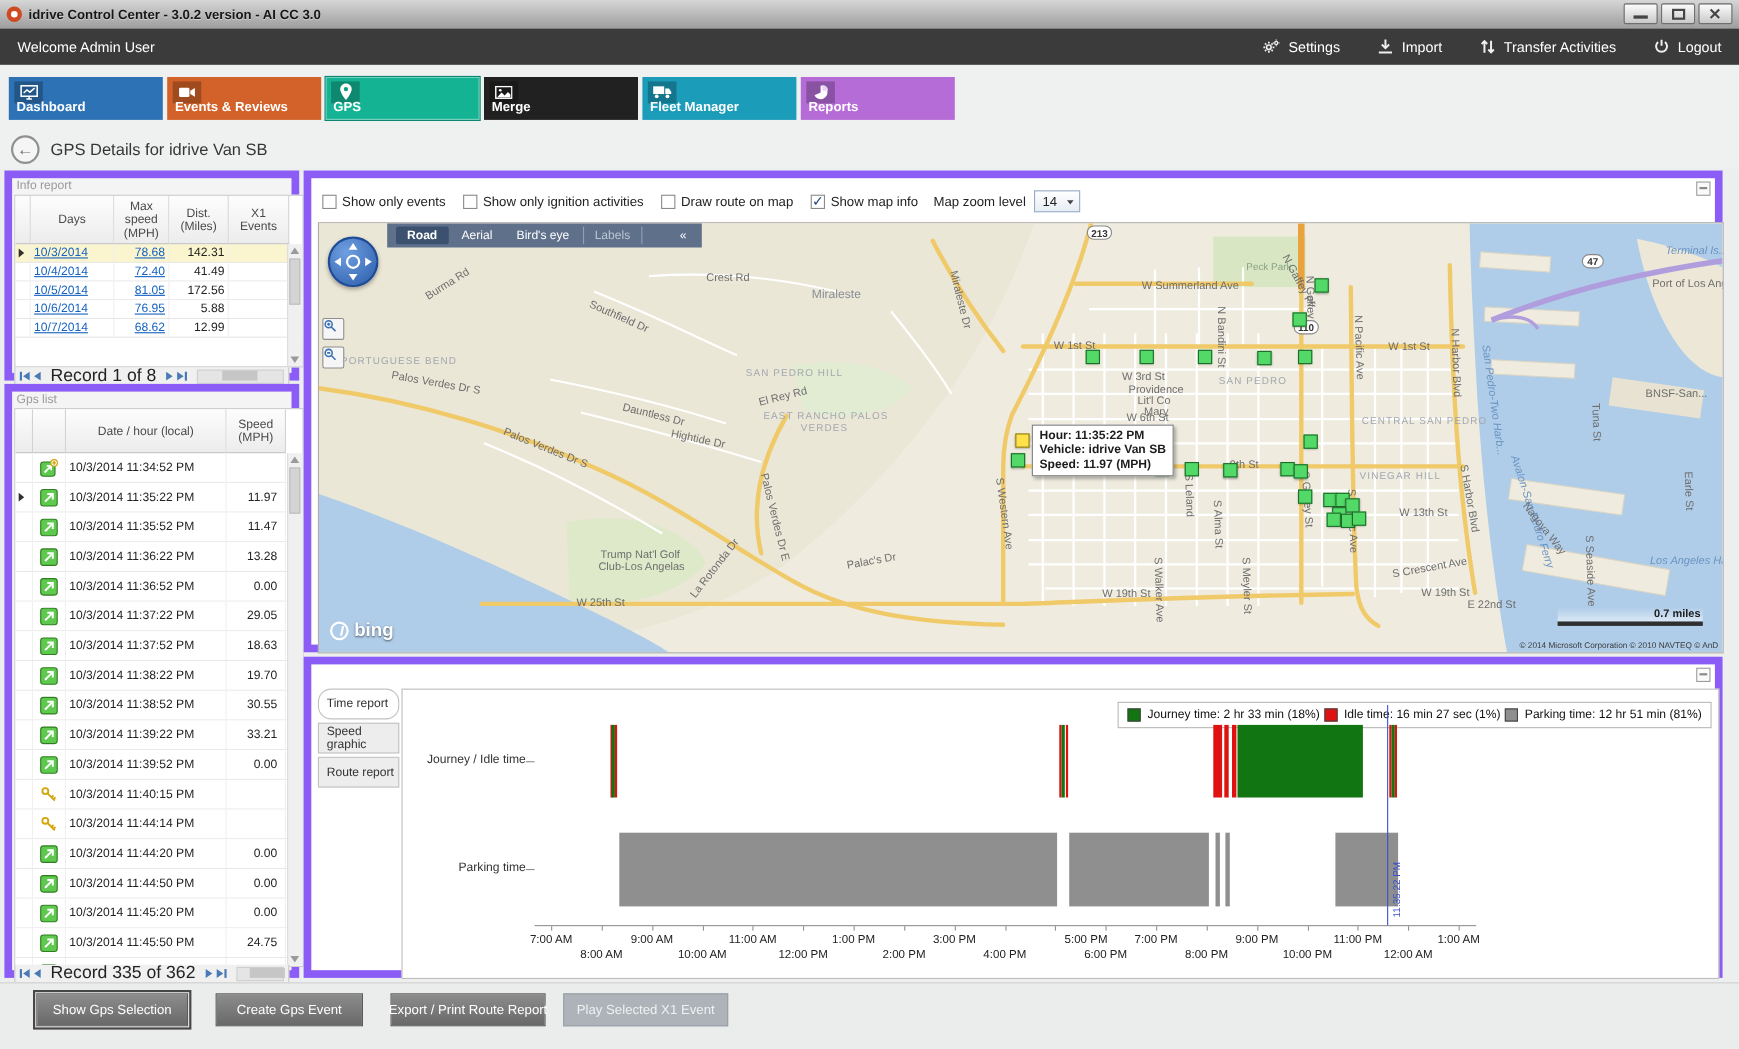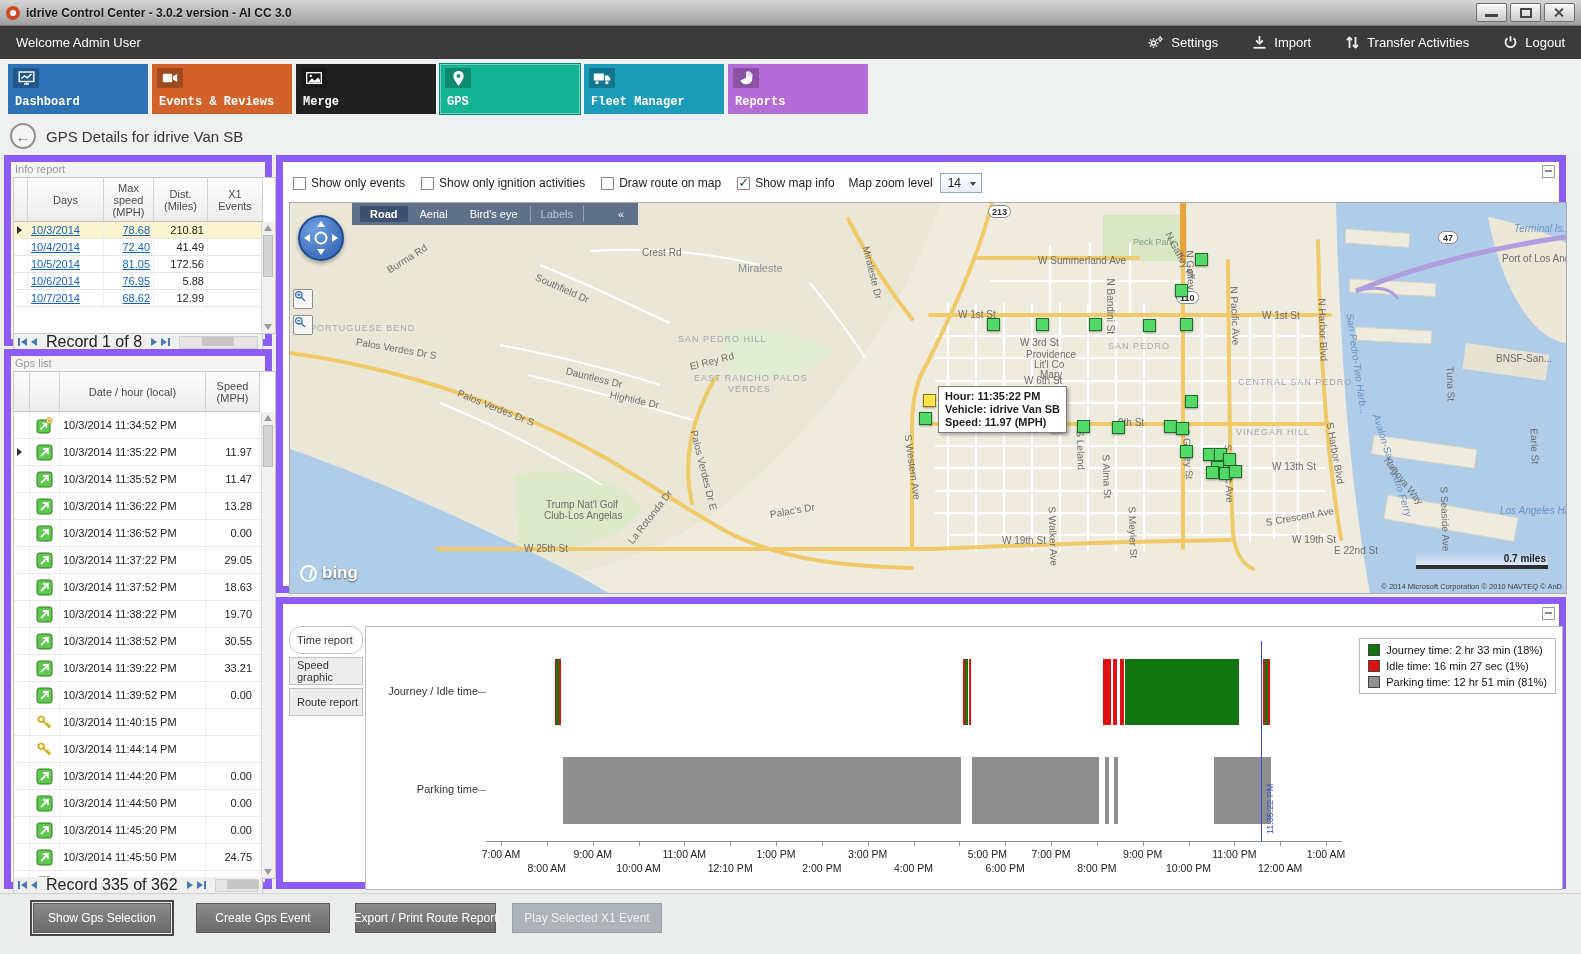--- a/index.html
+++ b/index.html
@@ -24,21 +24,21 @@
   #appheader{position:absolute;left:0;top:26px;width:100%;height:33px;background:#3b3b3b;color:#fff;
     display:flex;align-items:center;padding:0 16px;box-sizing:border-box;}
   #welcome{font-size:13px;}
   #header-actions{margin-left:auto;display:flex;align-items:center;gap:34px;}
   .h-action{display:flex;align-items:center;gap:7px;font-size:13px;cursor:pointer;}
   .icon-wrap{display:inline-flex;align-items:center;}
 
   
   #tiles{position:absolute;left:0;top:59px;width:100%;height:60px;background:#eff0f0;
     display:flex;align-items:center;gap:4px;padding-left:8px;box-sizing:border-box;}
-  .tile{width:140px;height:50px;position:relative;color:#fff;cursor:pointer;flex:0 0 auto;font-family:Liberation Mono, monospace;}
+  .tile{width:140px;height:39px;position:relative;color:#fff;cursor:pointer;flex:0 0 auto;}
   .tile.selected{outline:1px solid #0a8671;box-shadow:inset 0 0 0 1px rgba(255,255,255,.4);}
   .tile-icon{position:absolute;left:5px;top:4px;width:26px;height:20px;background:rgba(0,0,0,.24);
     display:flex;align-items:center;justify-content:center;}
   .tile-label{position:absolute;left:7px;bottom:5px;font-weight:bold;font-size:12px;white-space:nowrap;}
 
   
   #pagetitle{position:absolute;left:0;top:119px;width:100%;height:34px;background:#eff0f0;
     display:flex;align-items:center;gap:10px;padding-left:10px;box-sizing:border-box;}
   #back-btn{width:26px;height:26px;border-radius:50%;border:2px solid #909090;background:#f5f5f5;
     color:#6d6d6d;display:flex;align-items:center;justify-content:center;font-size:15px;box-sizing:border-box;cursor:pointer;}
@@ -156,21 +156,21 @@
   .ctab.sel{background:#fff;border-radius:12px;}
   #chart-box{position:absolute;left:82px;top:22px;width:1198px;height:264px;border:1px solid #bdbdbd;background:#fff;box-sizing:border-box;overflow:hidden;}
   .axis-line{position:absolute;left:120px;top:214px;width:856px;height:1px;background:#909090;}
   .tickmark{position:absolute;top:215px;width:1px;height:4px;background:#909090;}
   .ticklabel{position:absolute;transform:translateX(-50%);font-size:10.5px;color:#222;white-space:nowrap;}
   .row-label{position:absolute;left:0;width:112px;text-align:right;font-size:11px;color:#333;}
   .row-dash{position:absolute;left:112px;width:8px;height:1px;background:#909090;}
   .seg{position:absolute;}
   .cursor-line{position:absolute;top:14px;height:200px;width:1px;z-index:3;}
   .cursor-label{position:absolute;top:207px;font-size:9px;transform:rotate(-90deg);transform-origin:0 0;white-space:nowrap;z-index:3;}
-  #legend{position:absolute;right:6px;top:11px;background:#fff;border:1px solid #b9b9b9;padding:5px 8px;display:flex;flex-direction:column;gap:4px;}
+  #legend{position:absolute;right:6px;top:11px;background:#fff;border:1px solid #b9b9b9;padding:5px 8px;display:flex;flex-direction:row;gap:4px;}
   .leg-row{display:flex;align-items:center;gap:6px;font-size:11px;color:#111;white-space:nowrap;}
   .leg-sq{width:12px;height:12px;border:1px solid #444;box-sizing:border-box;flex:0 0 auto;}
 
   
   #footer{position:absolute;left:0;top:893px;width:100%;height:61px;background:#ebecec;border-top:1px solid #d2d2d2;box-sizing:border-box;}
   .f-btn{position:absolute;top:9px;height:30px;background:linear-gradient(#8c8c8c,#696969);color:#fff;font-size:12px;
     border:1px solid #5a5a5a;display:flex;align-items:center;justify-content:center;box-sizing:border-box;cursor:pointer;white-space:nowrap;}
   .f-btn.focused{outline:2px solid #474747;outline-offset:1px;}
   .f-btn.disabled{background:#adb3b9;border-color:#9ba1a7;color:#f0f0f0;cursor:default;}
 </style>
@@ -261,42 +261,42 @@
       <div class="tile-icon">
         <span class="icon-wrap">
           <svg width="16" height="12" viewBox="0 0 16 12">
             <rect x="0.8" y="1.8" width="9.4" height="8.4" rx="1.2" fill="#fff"></rect>
             <path d="M11 4.6 15.2 2v8L11 7.4Z" fill="#fff"></path>
           </svg>
         </span>
       </div>
       <div class="tile-label">Events &amp; Reviews</div>
     </div>
+    <div class="tile selected" style="background: rgb(20, 179, 148);">
+      <div class="tile-icon">
+        <span class="icon-wrap">
+          <svg width="13" height="17" viewBox="0 0 13 17">
+            <path d="M6.5 1C9.5 1 11.7 3.3 11.7 6.1 11.7 9.7 6.5 16 6.5 16S1.3 9.7 1.3 6.1C1.3 3.3 3.5 1 6.5 1Z" fill="#fff"></path>
+            <circle cx="6.5" cy="6" r="2" fill="#0f9c80"></circle>
+          </svg>
+        </span>
+      </div>
+      <div class="tile-label">GPS</div>
+    </div>
     <div class="tile" style="background: rgb(33, 33, 33);">
       <div class="tile-icon">
         <span class="icon-wrap">
           <svg width="16" height="12" viewBox="0 0 16 12">
             <rect x="0.7" y="0.7" width="14.6" height="10.6" fill="none" stroke="#fff" stroke-width="1.3"></rect>
             <circle cx="4.8" cy="4" r="1.2" fill="#fff"></circle>
             <path d="M2 10.5 6 6.2 8.8 8.8 11.8 5.6 14 8v2.5Z" fill="#fff"></path>
           </svg>
         </span>
       </div>
       <div class="tile-label">Merge</div>
-    </div>
-    <div class="tile selected" style="background: rgb(20, 179, 148);">
-      <div class="tile-icon">
-        <span class="icon-wrap">
-          <svg width="13" height="17" viewBox="0 0 13 17">
-            <path d="M6.5 1C9.5 1 11.7 3.3 11.7 6.1 11.7 9.7 6.5 16 6.5 16S1.3 9.7 1.3 6.1C1.3 3.3 3.5 1 6.5 1Z" fill="#fff"></path>
-            <circle cx="6.5" cy="6" r="2" fill="#0f9c80"></circle>
-          </svg>
-        </span>
-      </div>
-      <div class="tile-label">GPS</div>
     </div>
     <div class="tile" style="background: rgb(27, 156, 184);">
       <div class="tile-icon">
         <span class="icon-wrap">
           <svg width="18" height="13" viewBox="0 0 18 13">
             <g fill="#fff">
               <rect x="0.8" y="1.5" width="10" height="7"></rect>
               <path d="M11.8 3.5h3.4l2 3v2h-5.4Z"></path>
               <circle cx="4" cy="10.6" r="1.7"></circle>
               <circle cx="13.8" cy="10.6" r="1.7"></circle>
@@ -340,21 +340,21 @@
         <div class="irow sel">
           <div class="icell w-gut">
             <span class="tri-r"></span>
           </div>
           <div class="icell w-days">
             <span class="link">10/3/2014</span>
           </div>
           <div class="icell w-max num">
             <span class="link">78.68</span>
           </div>
-          <div class="icell w-dist num">210.81</div>
+          <div class="icell w-dist num">142.31</div>
           <div class="icell w-x1"></div>
         </div>
         <div class="irow">
           <div class="icell w-gut"></div>
           <div class="icell w-days">
             <span class="link">10/4/2014</span>
           </div>
           <div class="icell w-max num">
             <span class="link">72.40</span>
           </div>
@@ -986,21 +986,21 @@
       <div class="ticklabel" style="left: 135px; top: 221px;">7:00 AM</div>
       <div class="tickmark" style="left: 180.833px;"></div>
       <div class="ticklabel" style="left: 180.833px; top: 235px;">8:00 AM</div>
       <div class="tickmark" style="left: 226.667px;"></div>
       <div class="ticklabel" style="left: 226.667px; top: 221px;">9:00 AM</div>
       <div class="tickmark" style="left: 272.5px;"></div>
       <div class="ticklabel" style="left: 272.5px; top: 235px;">10:00 AM</div>
       <div class="tickmark" style="left: 318.333px;"></div>
       <div class="ticklabel" style="left: 318.333px; top: 221px;">11:00 AM</div>
       <div class="tickmark" style="left: 364.167px;"></div>
-      <div class="ticklabel" style="left: 364.167px; top: 235px;">12:10 PM</div>
+      <div class="ticklabel" style="left: 364.167px; top: 235px;">12:00 PM</div>
       <div class="tickmark" style="left: 410px;"></div>
       <div class="ticklabel" style="left: 410px; top: 221px;">1:00 PM</div>
       <div class="tickmark" style="left: 455.833px;"></div>
       <div class="ticklabel" style="left: 455.833px; top: 235px;">2:00 PM</div>
       <div class="tickmark" style="left: 501.667px;"></div>
       <div class="ticklabel" style="left: 501.667px; top: 221px;">3:00 PM</div>
       <div class="tickmark" style="left: 547.5px;"></div>
       <div class="ticklabel" style="left: 547.5px; top: 235px;">4:00 PM</div>
       <div class="tickmark" style="left: 593.333px;"></div>
       <div class="ticklabel" style="left: 593.333px; top: 221px; margin-left: 28px;">5:00 PM</div>

